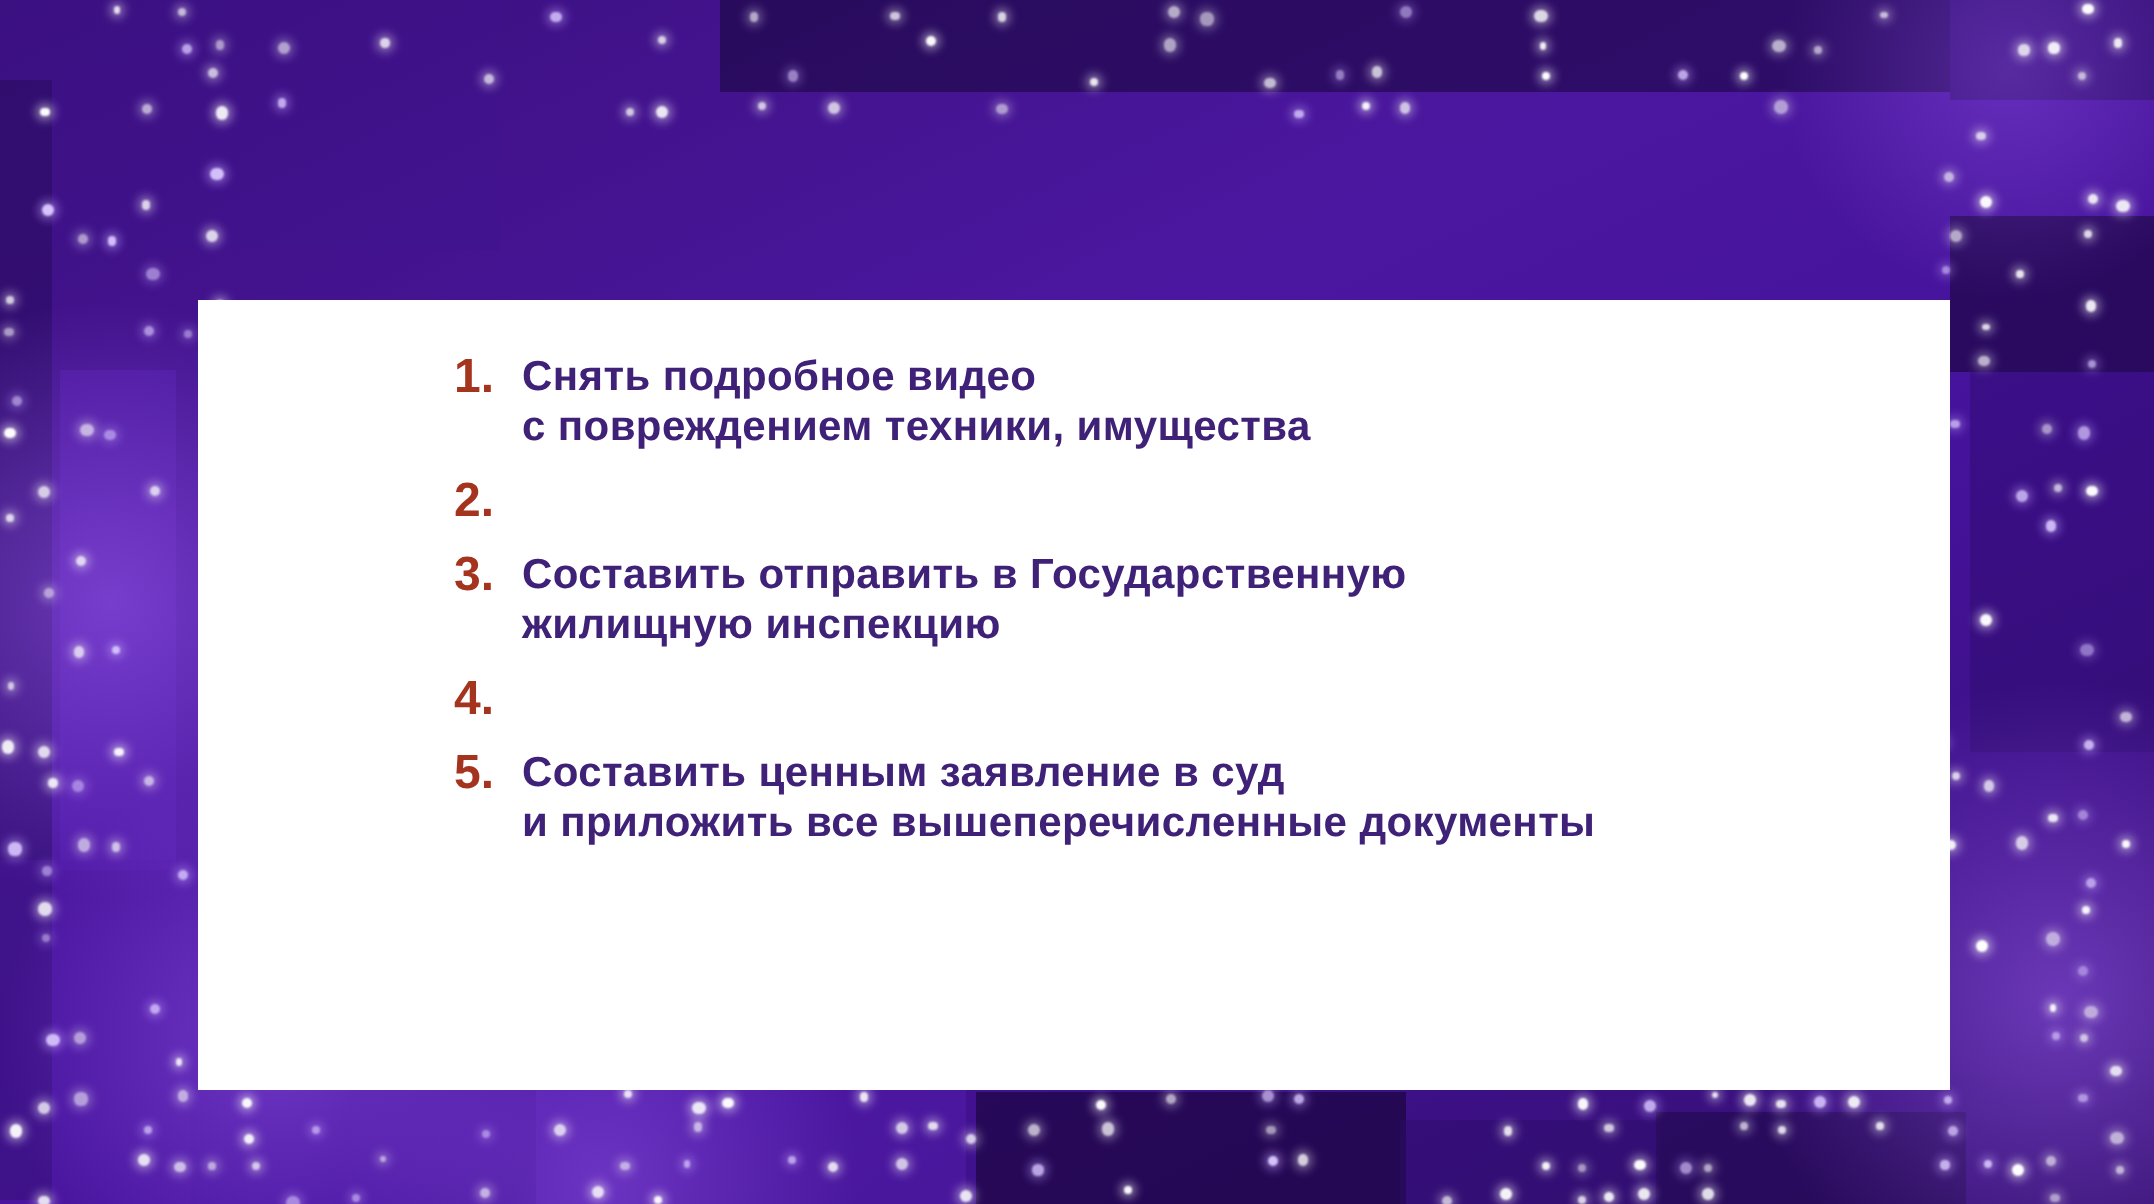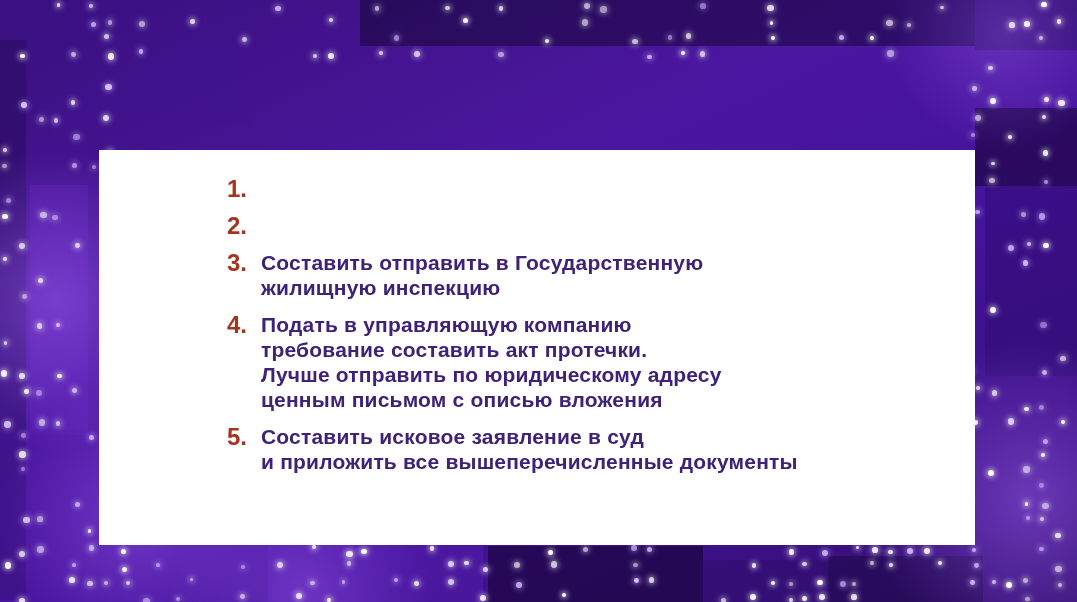--- a/index.html
+++ b/index.html
@@ -278,36 +278,34 @@
       <div class="dot" style="left: 1055.21px; top: 532.683px; width: 5.7596px; height: 5.7596px; opacity: 0.845423;"></div>
       <div class="dot" style="left: 1055.33px; top: 565.88px; width: 6.22537px; height: 6.22537px; opacity: 0.639062;"></div>
       <div class="dot" style="left: 1058px; top: 582.964px; width: 3.81315px; height: 3.81315px; opacity: 0.661185;"></div>
     </div>
 
 
   <div class="card">
     <ol class="steps">
         <li class="step">
           <span class="num">1.</span>
+          <span class="txt">Снять подробное видео
+с повреждением техники, имущества</span>
         </li>
         <li class="step">
           <span class="num">2.</span>
         </li>
         <li class="step">
           <span class="num">3.</span>
           <span class="txt">Составить отправить в Государственную
 жилищную инспекцию</span>
         </li>
         <li class="step">
           <span class="num">4.</span>
-          <span class="txt">Подать в управляющую компанию
-требование составить акт протечки.
-Лучше отправить по юридическому адресу
-ценным письмом с описью вложения</span>
         </li>
         <li class="step">
           <span class="num">5.</span>
-          <span class="txt">Составить исковое заявление в суд
+          <span class="txt">Составить ценным заявление в суд
 и приложить все вышеперечисленные документы</span>
         </li>
       </ol>
   </div>
 </div>
 
 </body></html>

